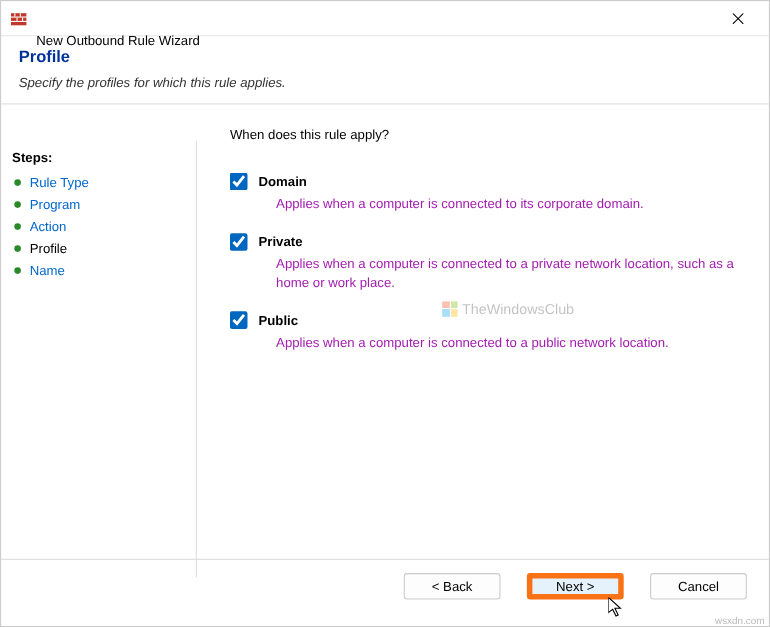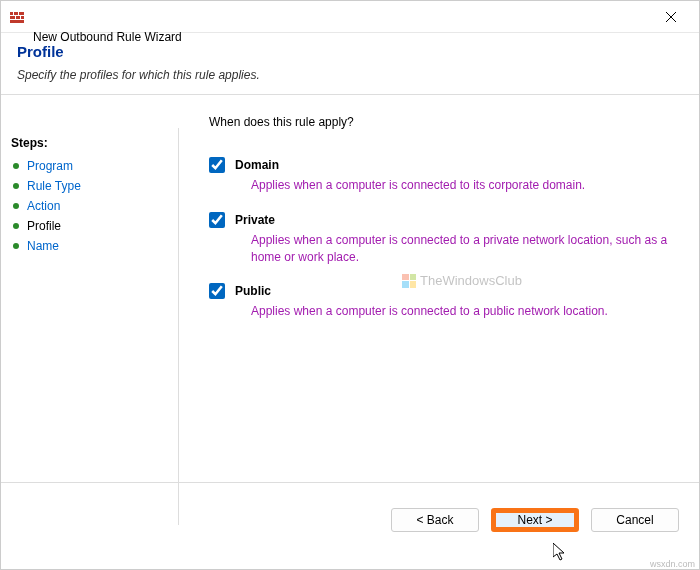--- a/index.html
+++ b/index.html
@@ -24,21 +24,21 @@
 .content .question { font-size: 12px; color: #000; margin-bottom: 28px; }
 .option { margin-bottom: 18px; }
 .option .row { display: flex; align-items: center; }
 .option input[type=checkbox] { width: 16px; height: 16px; margin-right: 10px; accent-color: #0067c0; cursor: pointer; }
 .option label { font-weight: bold; font-size: 12px; cursor: pointer; }
 .option .desc { margin-left: 42px; margin-top: 4px; font-size: 12px; color: #a21caf; line-height: 1.4; max-width: 420px; }
 .watermark { position: absolute; left: 355px; top: 272px; display: flex; align-items: center; opacity: 0.35; pointer-events: none; padding-left: 46px; }
 .watermark .sq { width: 14px; height: 14px; display: grid; grid-template-columns: 1fr 1fr; grid-template-rows: 1fr 1fr; gap: 1px; margin-right: 4px; }
 .watermark .sq div:nth-child(1){background:#f25022;} .watermark .sq div:nth-child(2){background:#7fba00;} .watermark .sq div:nth-child(3){background:#00a4ef;} .watermark .sq div:nth-child(4){background:#ffb900;}
 .watermark span { font-size: 13px; color: #555; }
-.footer { position: absolute; bottom: 12px; right: 0; left: 0; padding: 25px 20px; display: flex; justify-content: flex-end; gap: 12px; border-top: 1px solid #ddd; }
+.footer { position: absolute; bottom: 12px; right: 0; left: 0; padding: 12px 20px; display: flex; justify-content: flex-end; gap: 24px; border-top: 1px solid #ddd; }
 .footer button { min-width: 88px; height: 24px; font-size: 12px; background: #fdfdfd; border: 1px solid #ccc; border-radius: 3px; cursor: pointer; padding: 0 12px; }
 .footer button.primary { border: 5px solid #f97316; background: #e5f1fb; }
 .attribution { position: absolute; bottom: 0; right: 4px; font-size: 9px; color: #bbb; margin-top: 38px; }
 .cursor { position: absolute; bottom: 6px; right: 130px; pointer-events: none; }
 </style>
 </head>
 <body>
 
 <div class="titlebar">
   <span class="icon">
@@ -66,25 +66,25 @@
   <p>Specify the profiles for which this rule applies.</p>
 </div>
 <div class="divider"></div>
 
 <div class="body">
   <div class="sidebar">
     <h2>Steps:</h2>
     <ul>
       <li class="link">
           <span class="bullet"></span>
-          <span>Program</span>
+          <span>Rule Type</span>
         </li>
       <li class="link">
           <span class="bullet"></span>
-          <span>Rule Type</span>
+          <span>Program</span>
         </li>
       <li class="link">
           <span class="bullet"></span>
           <span>Action</span>
         </li>
       <li class="current">
           <span class="bullet"></span>
           <span>Profile</span>
         </li>
       <li class="link">

